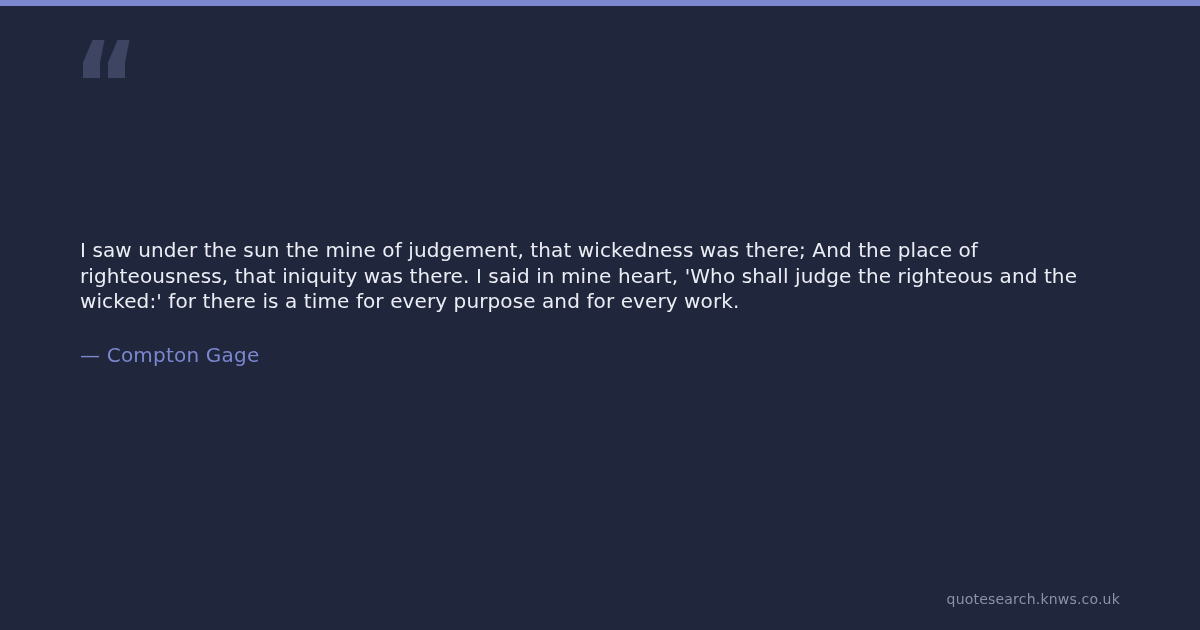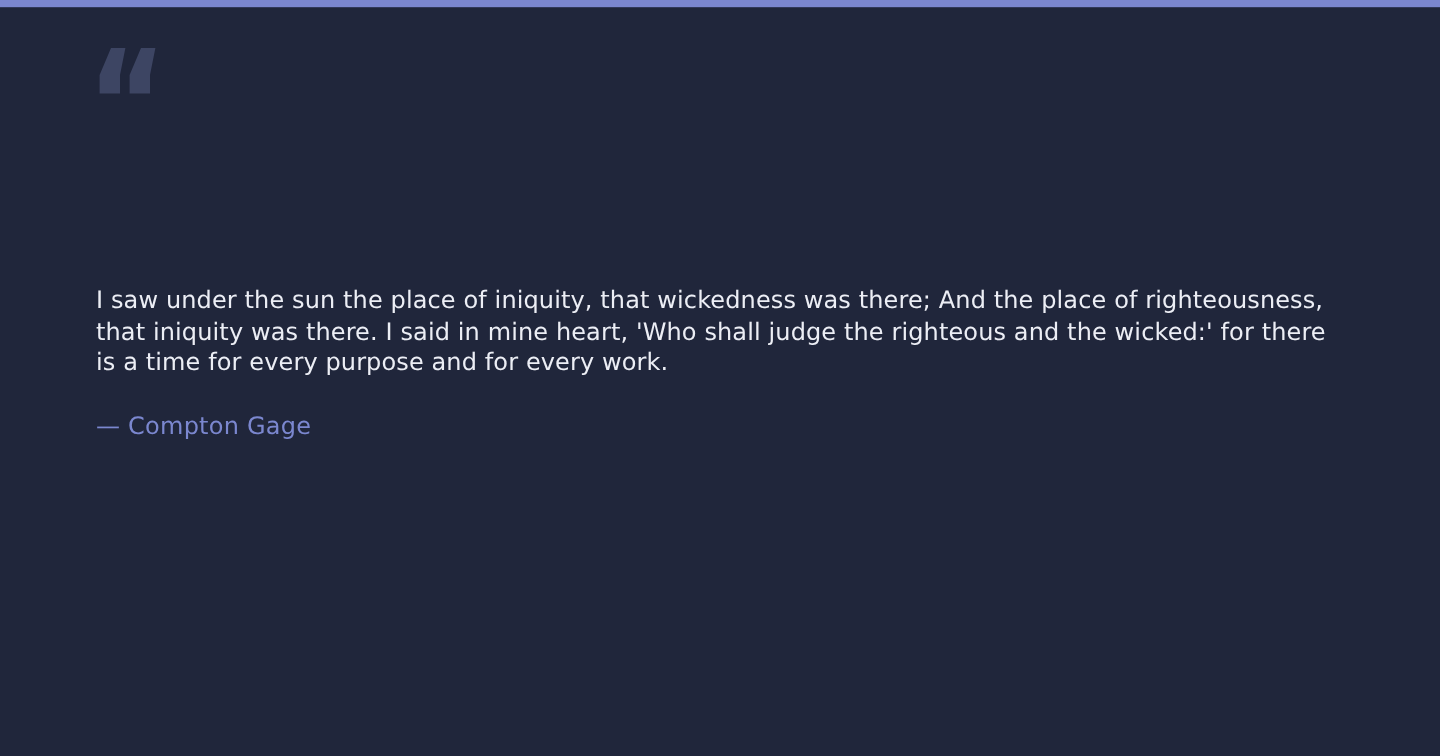--- a/index.html
+++ b/index.html
@@ -95,18 +95,19 @@
   <div class="accent-bar"></div>
 
   <div class="quote-mark">
     <svg width="52" height="42" viewBox="0 0 52 42" xmlns="http://www.w3.org/2000/svg" aria-hidden="true">
       <path d="M3 24.5 L12.5 2 L24.5 2 L20 24.5 L20 40 L3 40 Z" fill="#3d4563"></path>
       <path d="M28 24.5 L37.5 2 L49.5 2 L45 24.5 L45 40 L28 40 Z" fill="#3d4563"></path>
     </svg>
   </div>
 
   <div class="content">
-    <p class="quote-text">I saw under the sun the place of iniquity, that wickedness was there; And the place of righteousness, that iniquity was there. I said in mine heart, 'Who shall judge the righteous and the wicked:' for there is a time for every purpose and for every work.</p>
+    <p class="quote-text">I saw under the sun the mine of judgement, that wickedness was there; And the place of righteousness, that iniquity was there. I said in mine heart, 'Who shall judge the righteous and the wicked:' for there is a time for every purpose and for every work.</p>
     <p class="author">— Compton Gage</p>
   </div>
 
+  <div class="site-url">quotesearch.knws.co.uk</div>
 
 </div>
 
 </body></html>

